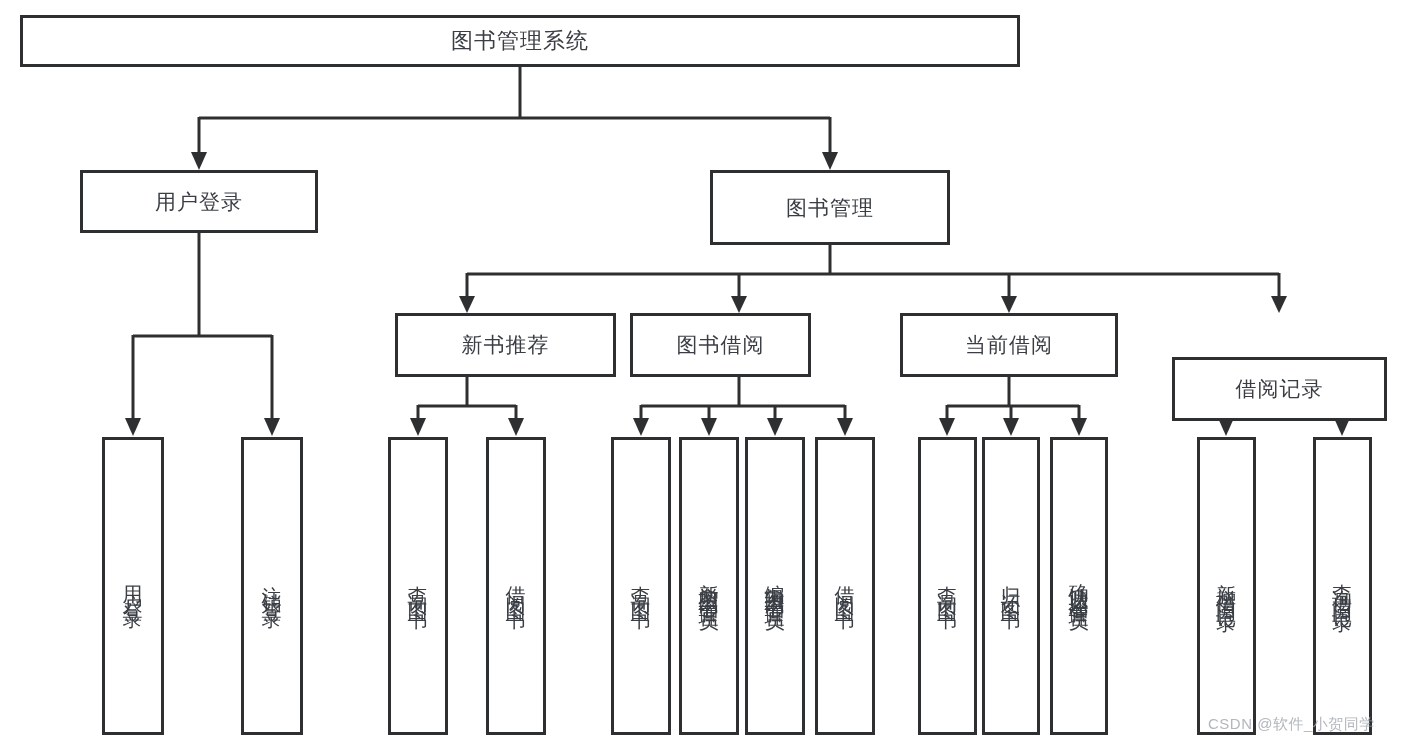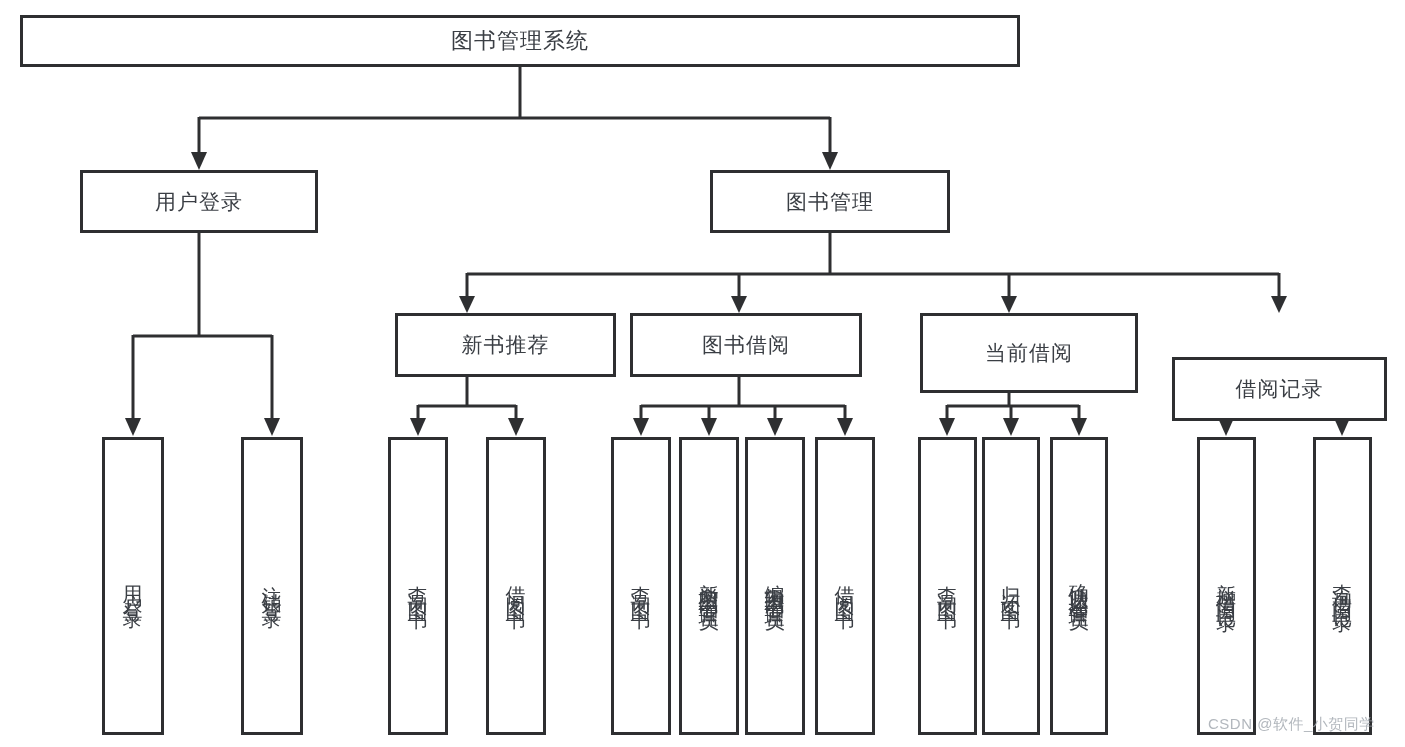--- a/index.html
+++ b/index.html
@@ -126,31 +126,31 @@
     </g>
   </svg>
 
   <div class="node" style="left:20px; top:15px; width:1000px; height:52px; font-size:22px;">
     <span>图书管理系统</span>
   </div>
 
   <div class="node" style="left:80px; top:170px; width:238px; height:63px;">
     <span>用户登录</span>
   </div>
-  <div class="node" style="left:710px; top:170px; width:240px; height:63px;">
+  <div class="node" style="left:710px; top:170px; width:240px; height:75px;">
     <span>图书管理</span>
   </div>
 
   <div class="node" style="left:357px; top:313px; width:221px; height:64px;margin-left:38px;">
     <span>新书推荐</span>
   </div>
-  <div class="node" style="left:630px; top:313px; width:232px; height:64px;">
+  <div class="node" style="left:630px; top:313px; width:181px; height:64px;">
     <span>图书借阅</span>
   </div>
-  <div class="node" style="left:920px; top:313px; width:218px; height:80px;">
+  <div class="node" style="left:900px; top:313px; width:218px; height:64px;">
     <span>当前借阅</span>
   </div>
   <div class="node" style="left:1172px; top:313px; width:215px; height:64px;margin-top:44px;">
     <span>借阅记录</span>
   </div>
 
   <div class="node leaf" style="left:102px; top:437px; width:62px; height:298px;">
     <span>用户登录</span>
   </div>
   <div class="node leaf" style="left:241px; top:437px; width:62px; height:298px;">

